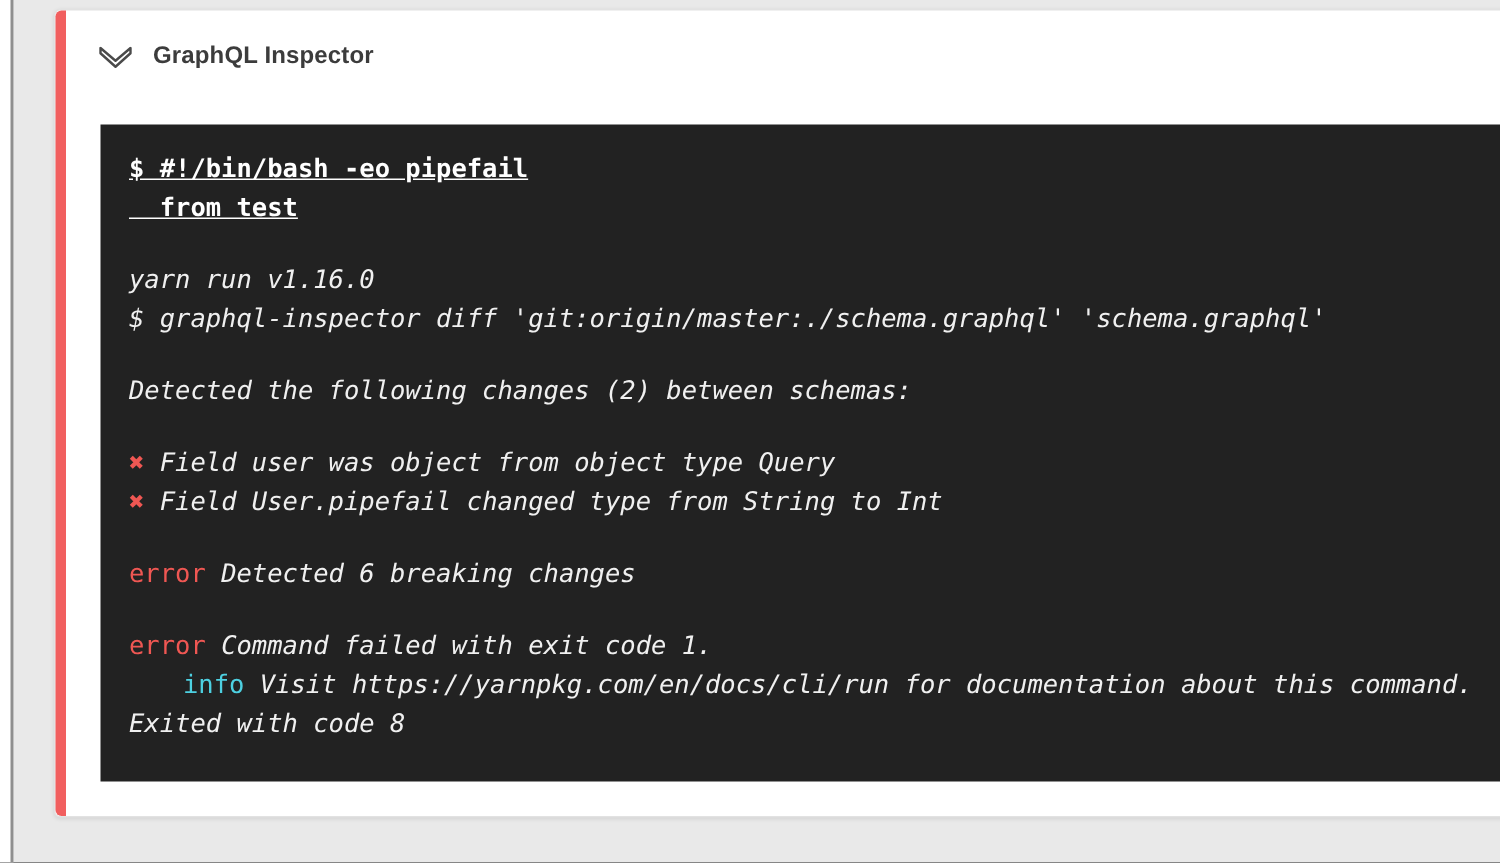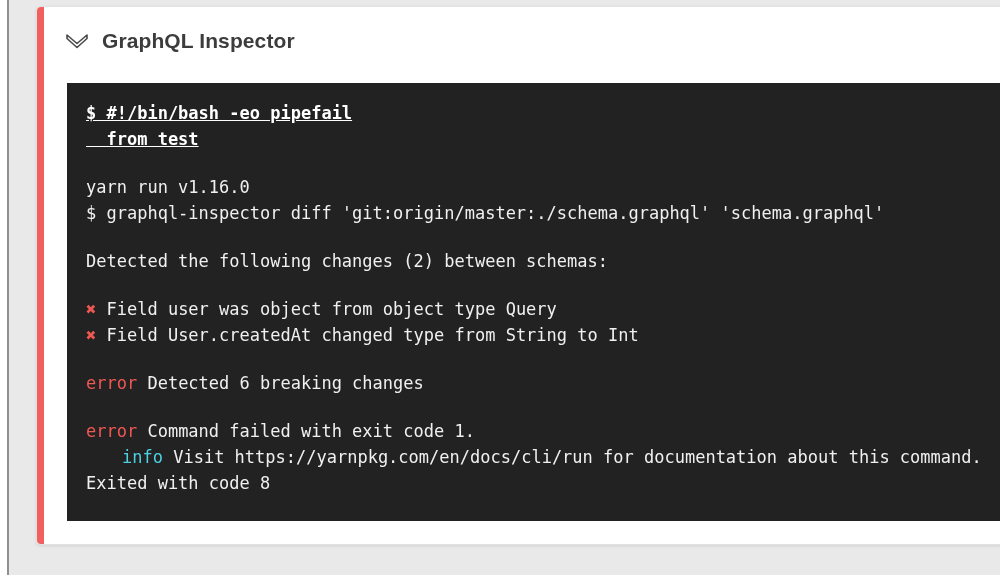--- a/index.html
+++ b/index.html
@@ -37,41 +37,41 @@
     display: flex; align-items: center;
     padding: 22px 0 0 28px;
     gap: 13px;
   }
   .chevron {
     width: 24px; height: 16px;
     display: inline-flex; align-items: center; justify-content: center;
     cursor: pointer;
   }
   .title {
-    font-size: 21px;
+    font-size: 16px;
     font-weight: bold;
     color: #3c3c3c;
     letter-spacing: 0.1px;
   }
 
   .terminal {
     position: absolute;
     left: 30px; top: 76px;
     width: 960px; height: 438px;
     background: var(--term-bg, #222222);
     padding: 17px 20px 20px 19px;
     font-family: "DejaVu Sans Mono", monospace;
     font-size: 17px;
     line-height: 26px;
     overflow: hidden;
   }
   .term-line { min-height: 26px; white-space: pre; }
   .term-line--blank { min-height: 22px; }
   .seg-bold  { color: var(--c-bold, #ffffff); font-weight: bold; text-decoration: underline; }
-  .seg-plain { color: var(--c-plain, #f0f0f0); }
+  .seg-plain { color: var(--c-plain, #f0f0f0); font-style: italic; }
   .seg-red   { color: var(--c-red, #ef5753); }
   .seg-cyan  { color: var(--c-cyan, #4dd0e1); margin-left: 36px; }
 </style>
 </head>
 <body style="background: rgb(233, 233, 233);">
 
 <div class="page-root">
 
   <div class="left-edge"></div>
 
@@ -90,21 +90,21 @@
     <div class="terminal">
         <div class="term-line"><span class="seg-bold">$ #!/bin/bash -eo pipefail</span></div>
         <div class="term-line"><span class="seg-bold">  from test</span></div>
         <div class="term-line term-line--blank"></div>
         <div class="term-line"><span class="seg-plain">yarn run v1.16.0</span></div>
         <div class="term-line"><span class="seg-plain">$ graphql-inspector diff 'git:origin/master:./schema.graphql' 'schema.graphql'</span></div>
         <div class="term-line term-line--blank"></div>
         <div class="term-line"><span class="seg-plain">Detected the following changes (2) between schemas:</span></div>
         <div class="term-line term-line--blank"></div>
         <div class="term-line"><span class="seg-red">✖</span><span class="seg-plain"> Field user was object from object type Query</span></div>
-        <div class="term-line"><span class="seg-red">✖</span><span class="seg-plain"> Field User.createdAt changed type from String to Int</span></div>
+        <div class="term-line"><span class="seg-red">✖</span><span class="seg-plain"> Field User.pipefail changed type from String to Int</span></div>
         <div class="term-line term-line--blank"></div>
         <div class="term-line"><span class="seg-red">error</span><span class="seg-plain"> Detected 6 breaking changes</span></div>
         <div class="term-line term-line--blank"></div>
         <div class="term-line"><span class="seg-red">error</span><span class="seg-plain"> Command failed with exit code 1.</span></div>
         <div class="term-line"><span class="seg-cyan">info</span><span class="seg-plain"> Visit https://yarnpkg.com/en/docs/cli/run for documentation about this command.</span></div>
         <div class="term-line"><span class="seg-plain">Exited with code 8</span></div>
       </div>
   </section>
 
 </div>

